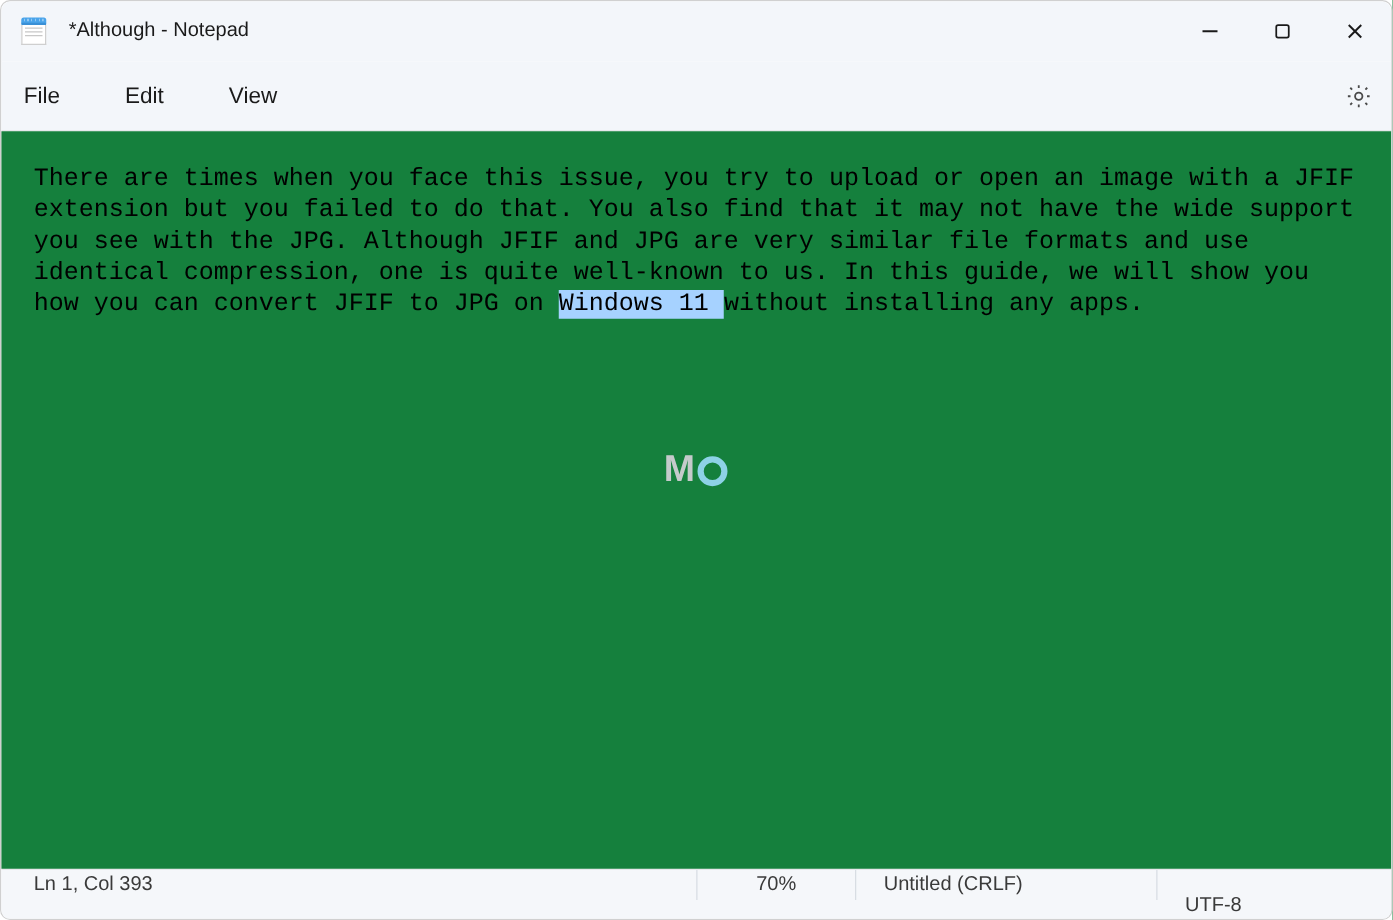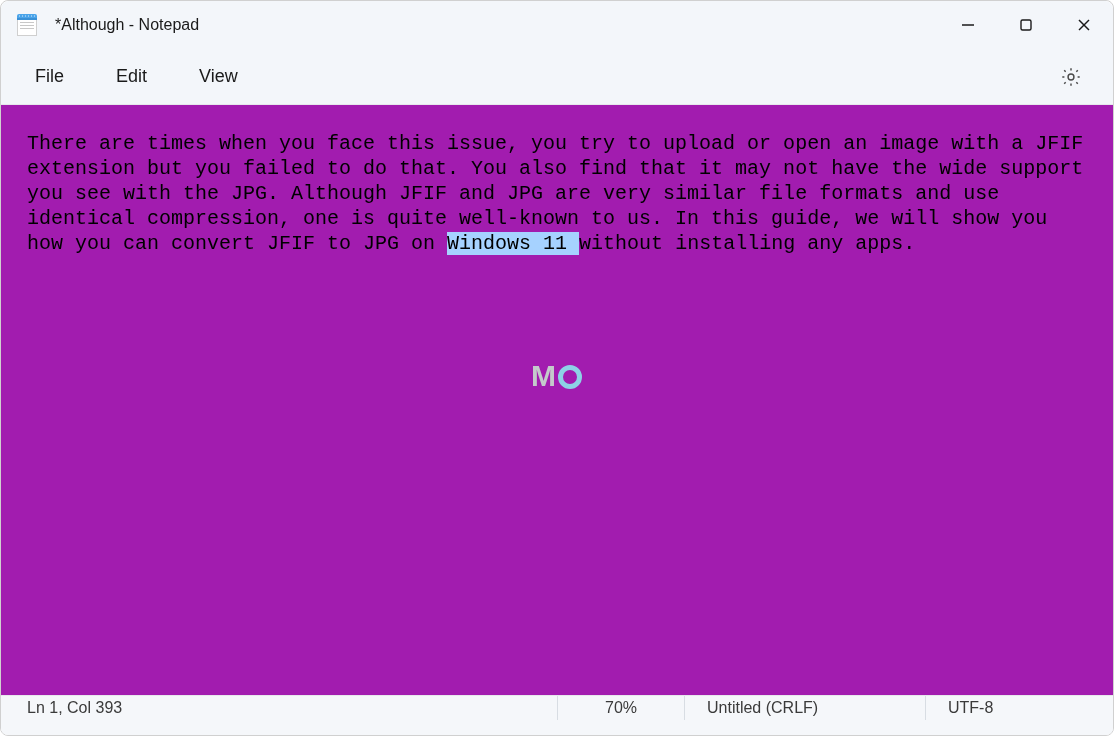--- a/index.html
+++ b/index.html
@@ -70,21 +70,21 @@
       justify-content: center;
       color: #1a1a1a;
     }
     .win-btn svg { display: block; }
 
     .menubar {
       height: 56px;
       background: #f3f6fa;
       display: flex;
       align-items: center;
-      padding: 0 28px;
+      padding: 0 12px;
       gap: 40px;
       border-bottom: 1px solid #e6e8ec;
     }
     .menu-item {
       font-size: 18px;
       color: #1a1a1a;
       padding: 4px 6px;
       cursor: default;
     }
     .settings-btn {
@@ -92,21 +92,21 @@
       width: 28px;
       height: 28px;
       display: flex;
       align-items: center;
       justify-content: center;
       color: #4a4a4a;
     }
 
     .editor {
       flex: 1;
-      background: #a21caf;
+      background: #15803d;
       padding: 26px 24px 0 26px;
       position: relative;
       overflow: hidden;
     }
     .editor-text {
       font-family: Consolas, "Courier New", monospace;
       font-size: 20px;
       line-height: 25px;
       white-space: pre-wrap;
       word-break: break-word;
@@ -155,21 +155,21 @@
       align-items: center;
     }
     .status-divider {
       width: 1px;
       height: 24px;
       background: #d8dde3;
     }
     .status-left { width: 552px; }
     .status-zoom { width: 126px; justify-content: center; }
     .status-eol { width: 240px; }
-    .status-enc { flex: 1; }
+    .status-enc { flex: 1; margin-top: 17px; }
   </style>
 </head>
 <body>
 
 <div class="titlebar">
   <div class="app-icon">
     <div class="app-icon-top"></div>
     <div class="app-icon-bottom">
       <div class="app-icon-line"></div>
       <div class="app-icon-line"></div>

